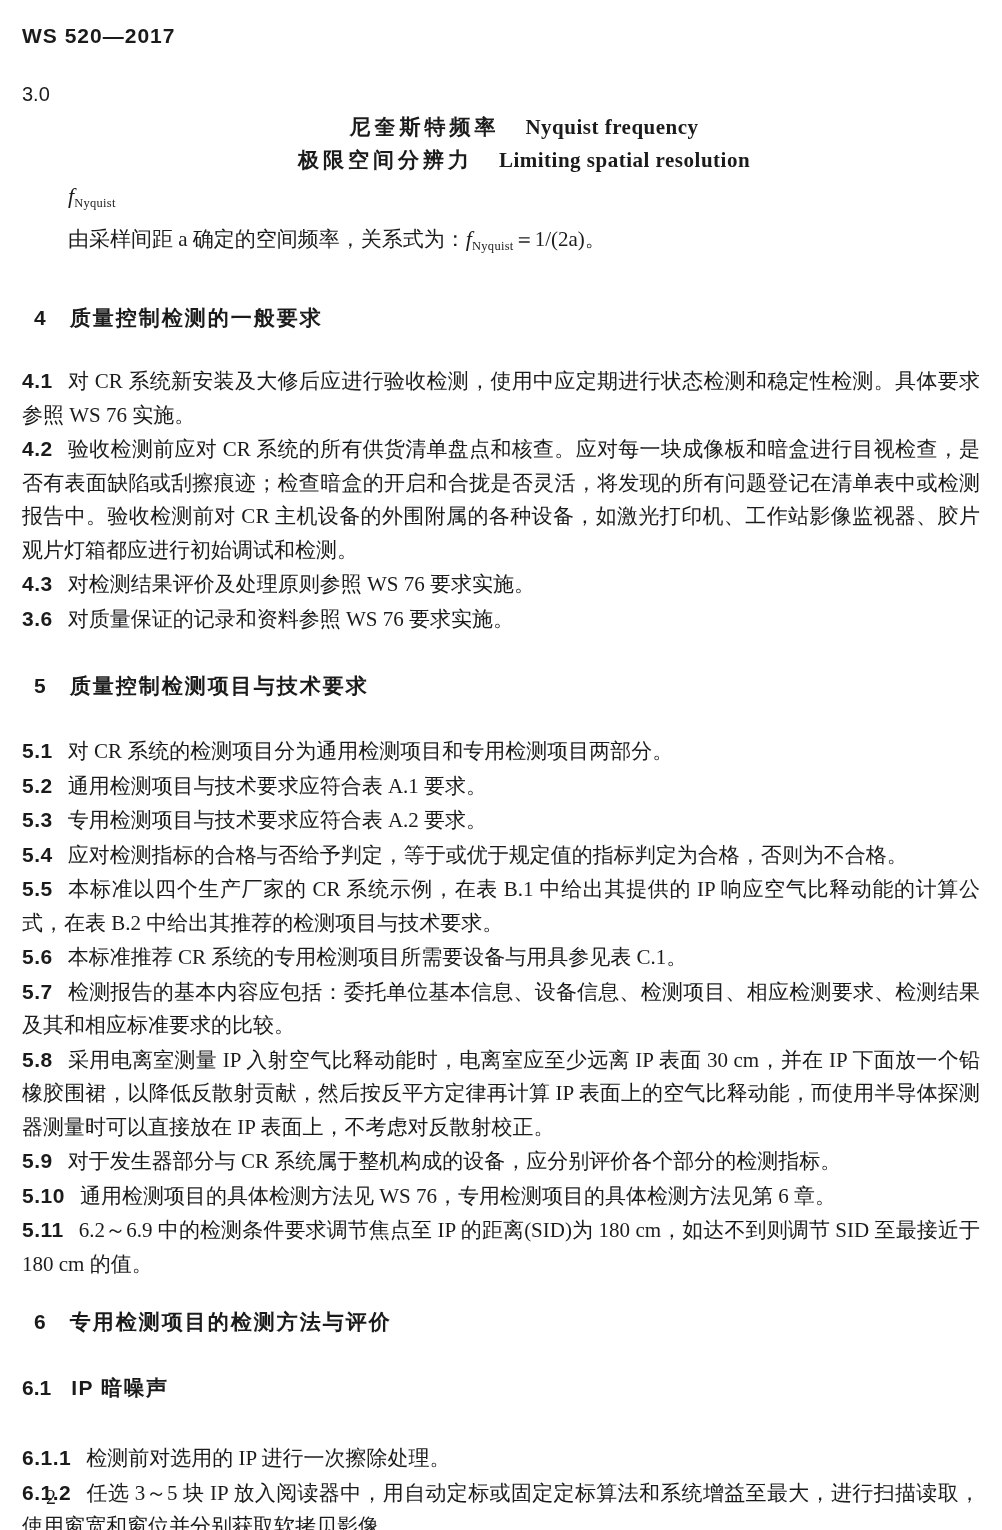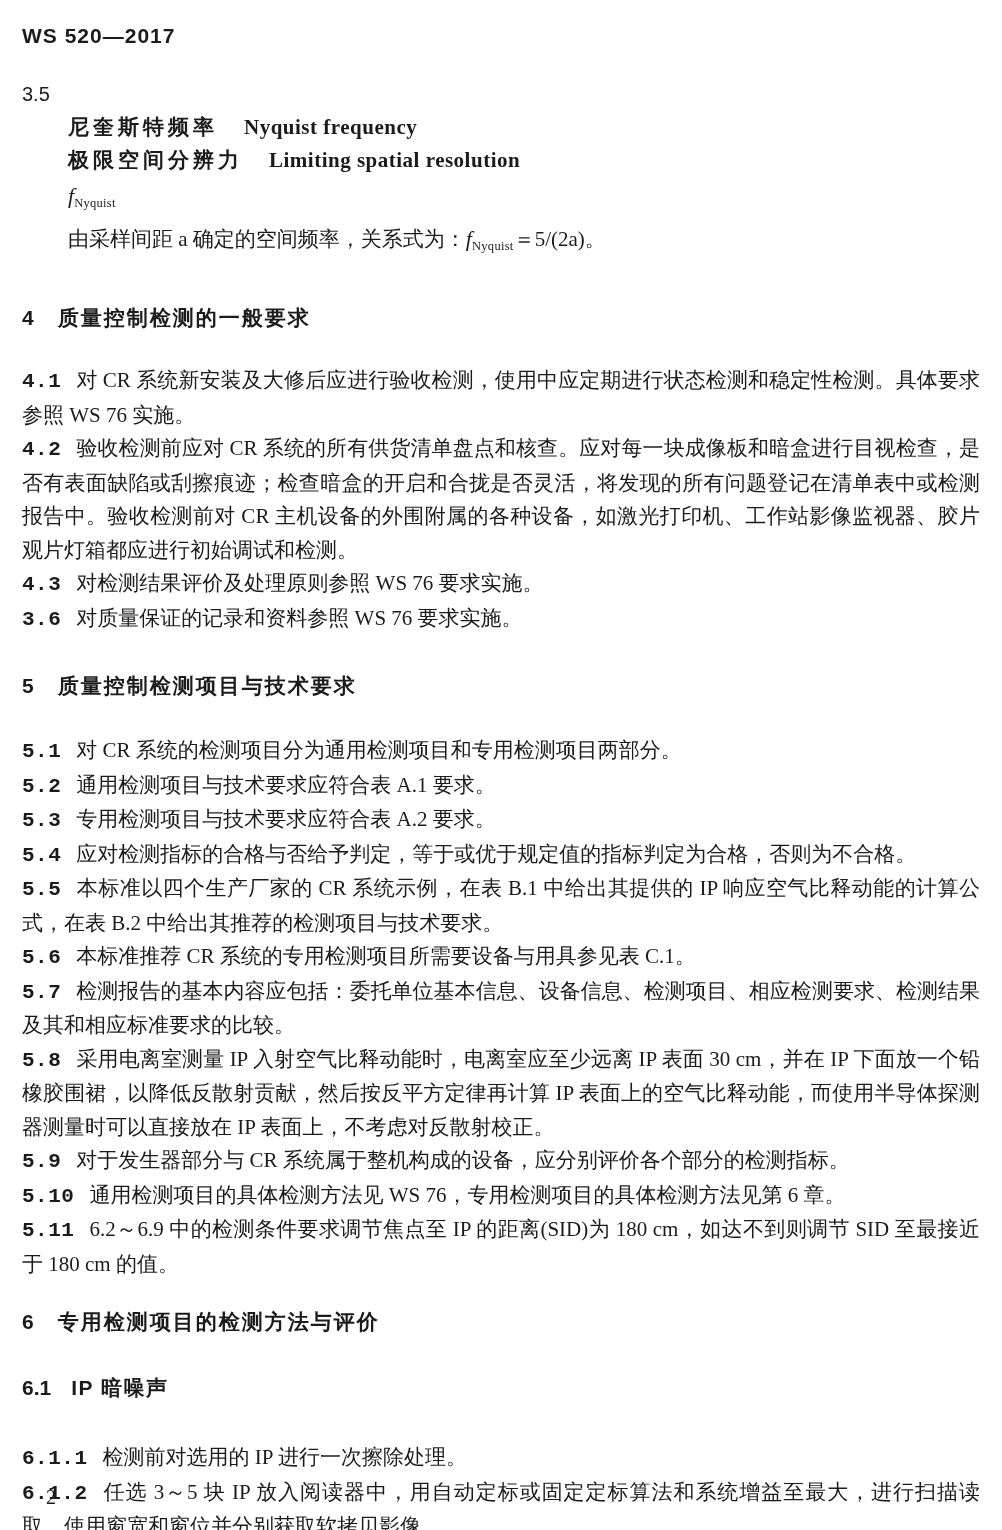--- a/index.html
+++ b/index.html
@@ -33,20 +33,21 @@
   .clause-no {
     font-family: "Liberation Sans", sans-serif;
     font-size: 20px;
     margin: 30px 0 0 0;
     line-height: 33px;
   }
   .term {
     margin: 0 0 0 46px;
     line-height: 33px;
     font-size: 21px;
+    text-align: center;
   }
   .term-zh {
     font-weight: bold;
     letter-spacing: 4px;
   }
   .term-en {
     font-weight: bold;
     margin-left: 26px;
     letter-spacing: 0.5px;
   }
@@ -70,21 +71,21 @@
     margin: 2px 0 0 46px;
     line-height: 34px;
     font-size: 21px;
   }
   
   .sec-heading {
     font-family: "Liberation Sans", sans-serif;
     font-weight: bold;
     font-size: 21px;
     line-height: 33px;
-    margin: 0;
+    margin: 12px;
   }
   .sec-heading .h-num { margin-right: 24px; }
   .sec-heading .h-title { letter-spacing: 2px; }
   .mt-sec4  { margin-top: 38px; }
   .mt-sec5  { margin-top: 33px; }
   .mt-sec6  { margin-top: 24px; }
   .sub-heading {
     font-family: Liberation Sans, sans-serif;
     font-weight: bold;
     font-size: 21px;
@@ -97,53 +98,53 @@
   .item {
     margin: 0;
     font-size: 21px;
     line-height: 33.5px;
     text-align: justify;
   }
   .first-item { margin-top: 30px; }
   .first-item-s5 { margin-top: 32px; }
   .first-item-s6 { margin-top: 37px; }
   .item .num {
-    font-family: Liberation Mono, monospace;
+    font-family: Liberation Sans, sans-serif;
     font-weight: bold;
     margin-right: 15px;
     letter-spacing: 0.5px;
   }
   
   .page-number {
     position: absolute;
     left: 46px;
     top: 1486px;
     font-size: 20px;
     font-family: "Liberation Serif", serif;
   }
 </style>
 </head>
 <body>
 
 <div class="page">
 
   <div class="doc-header">WS 520—2017</div>
 
-  <p class="clause-no">3.5</p>
+  <p class="clause-no">3.0</p>
 
   <p class="term">
     <span class="term-zh">尼奎斯特频率</span><span class="term-en">Nyquist frequency</span>
   </p>
   <p class="term">
     <span class="term-zh">极限空间分辨力</span><span class="term-en">Limiting spatial resolution</span>
   </p>
 
   <p class="symbol-line"><i>f</i><sub>Nyquist</sub></p>
 
-  <p class="definition"><span>由采样间距 a 确定的空间频率，关系式为：</span><i>f</i><sub>Nyquist</sub><span>＝5/(2a)。</span></p>
+  <p class="definition"><span>由采样间距 a 确定的空间频率，关系式为：</span><i>f</i><sub>Nyquist</sub><span>＝1/(2a)。</span></p>
 
   <h2 class="sec-heading mt-sec4">
     <span class="h-num">4</span><span class="h-title">质量控制检测的一般要求</span>
   </h2>
 
   <p class="item first-item">
     <span class="num">4.1</span><span>对 CR 系统新安装及大修后应进行验收检测，使用中应定期进行状态检测和稳定性检测。具体要求参照 WS 76 实施。</span>
   </p>
   <p class="item">
     <span class="num">4.2</span><span>验收检测前应对 CR 系统的所有供货清单盘点和核查。应对每一块成像板和暗盒进行目视检查，是否有表面缺陷或刮擦痕迹；检查暗盒的开启和合拢是否灵活，将发现的所有问题登记在清单表中或检测报告中。验收检测前对 CR 主机设备的外围附属的各种设备，如激光打印机、工作站影像监视器、胶片观片灯箱都应进行初始调试和检测。</span>

